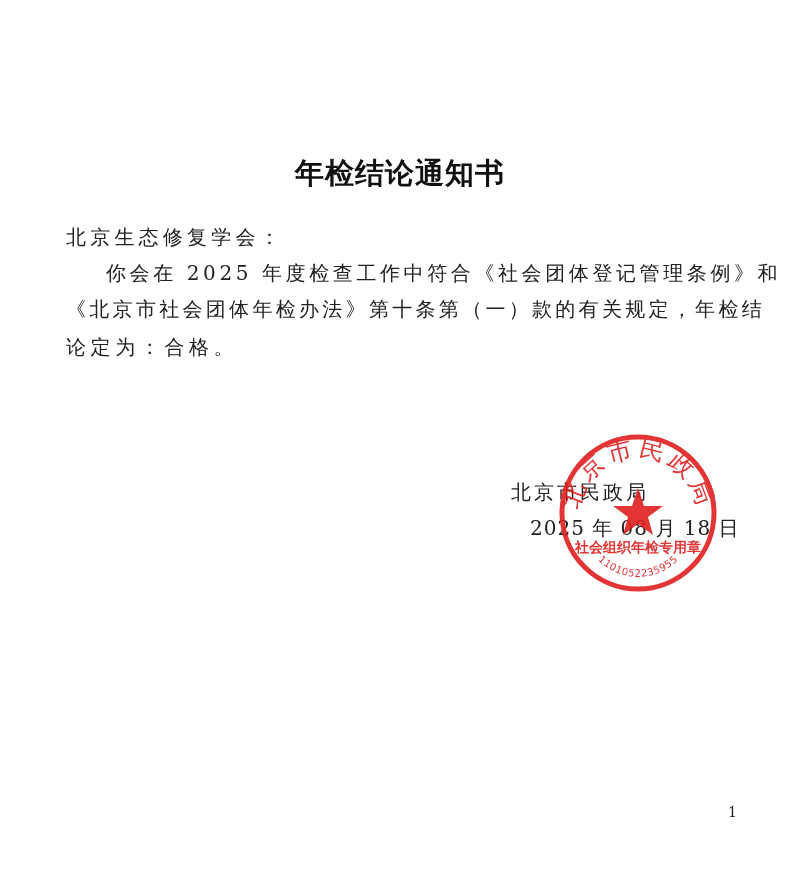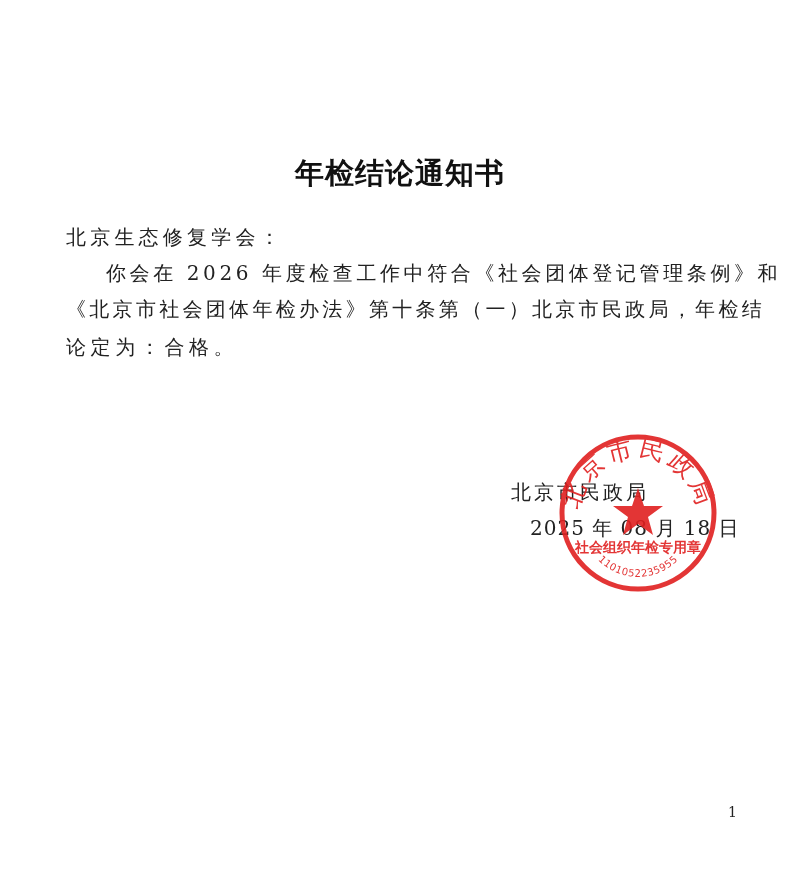--- a/index.html
+++ b/index.html
@@ -19,22 +19,22 @@
     .stamp { position: absolute; left: 557px; top: 432px; width: 162px; height: 162px; opacity: 0.9; pointer-events: none; }
     .page-num { position: absolute; left: 728px; top: 804px; font-size: 14px; color: #222; }
   </style>
 </head>
 <body>
 
 <div class="page">
   <div class="title">年检结论通知书</div>
 
   <div class="line salutation">北京生态修复学会：</div>
-  <div class="line p1">你会在 2026 年度检查工作中符合《社会团体登记管理条例》和</div>
-  <div class="line p2">《北京市社会团体年检办法》第十条第（一）北京市民政局，年检结</div>
+  <div class="line p1">你会在 2025 年度检查工作中符合《社会团体登记管理条例》和</div>
+  <div class="line p2">《北京市社会团体年检办法》第十条第（一）款的有关规定，年检结</div>
   <div class="line p3">论定为：合格。</div>
 
   <div class="line sign-org">北京市民政局</div>
   <div class="line sign-date">2025 年 08 月 18 日</div>
 
   <svg class="stamp" viewBox="0 0 162 162" xmlns="http://www.w3.org/2000/svg">
     <defs>
       <path id="arcTop" d="M 24 104 A 60 60 0 1 1 138 104"></path>
       <path id="arcBottom" d="M 30 112 A 56 56 0 0 0 132 112"></path>
     </defs>

